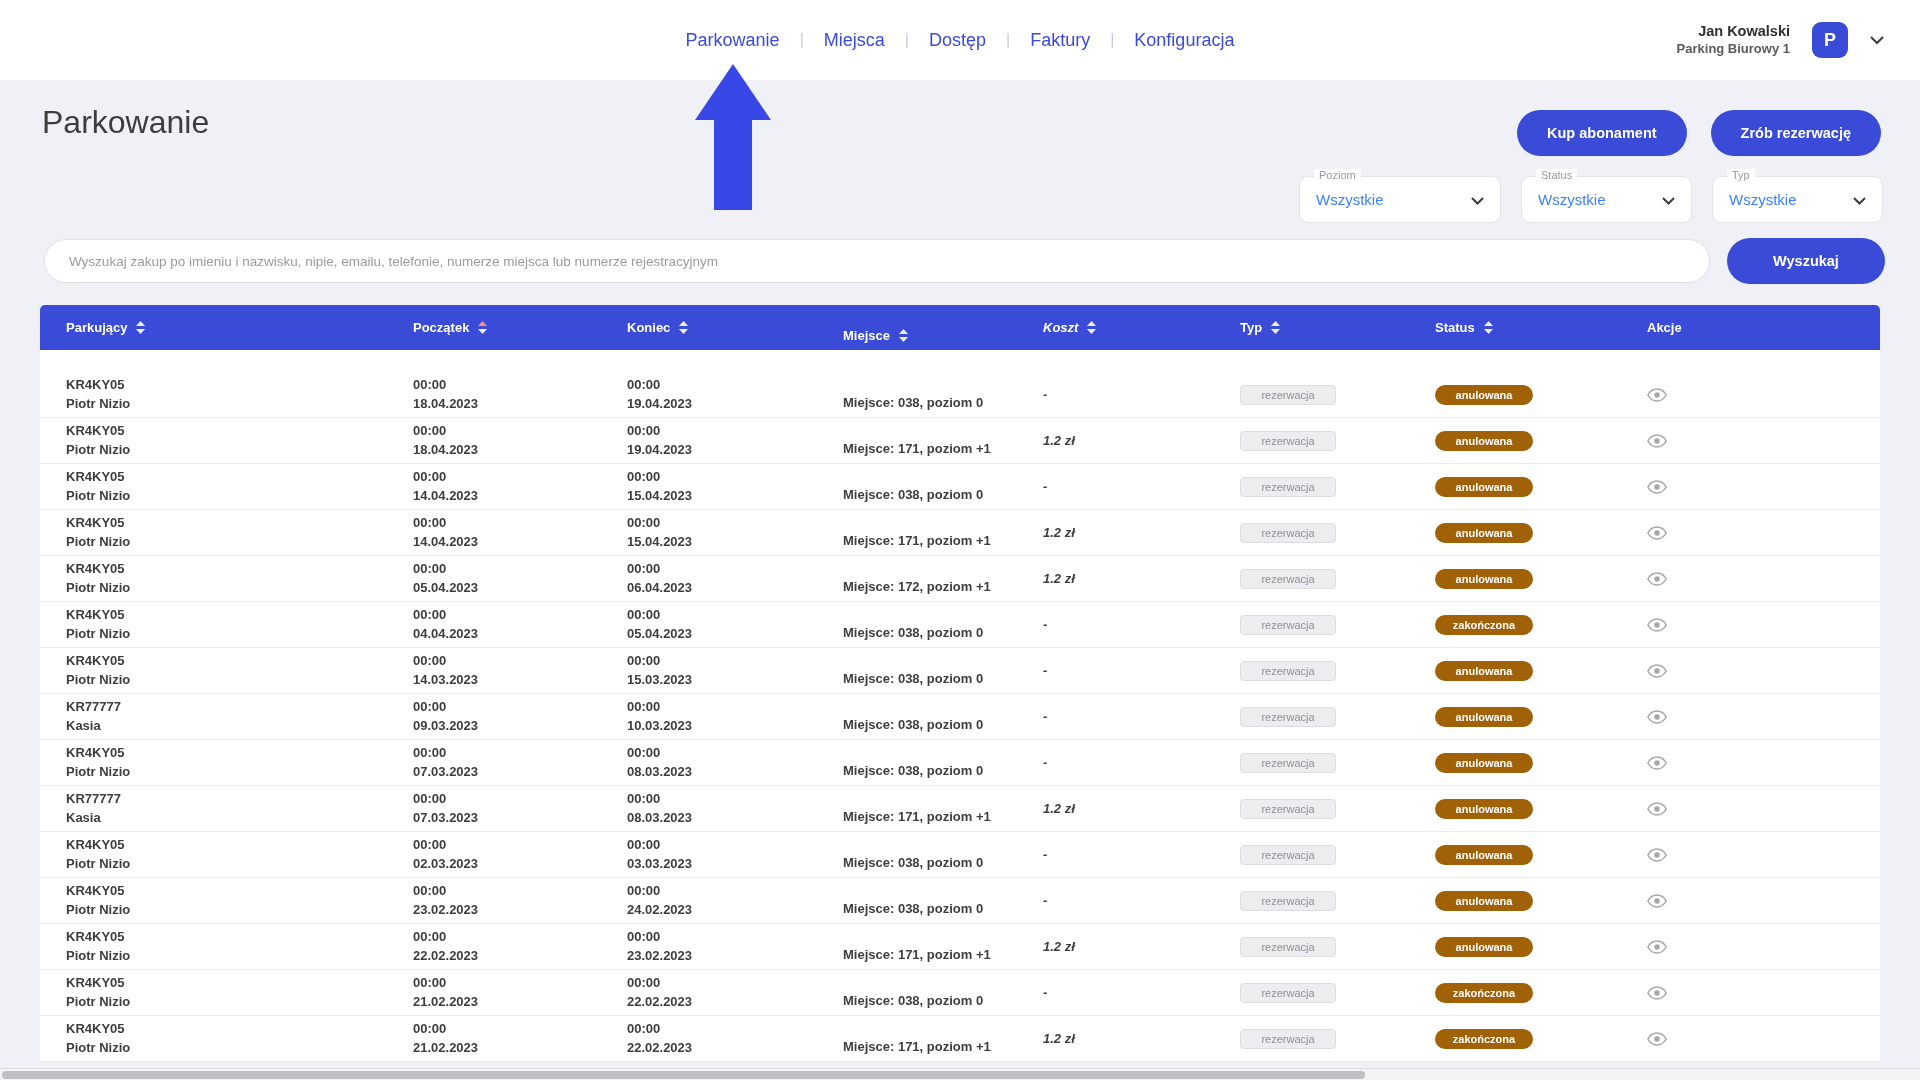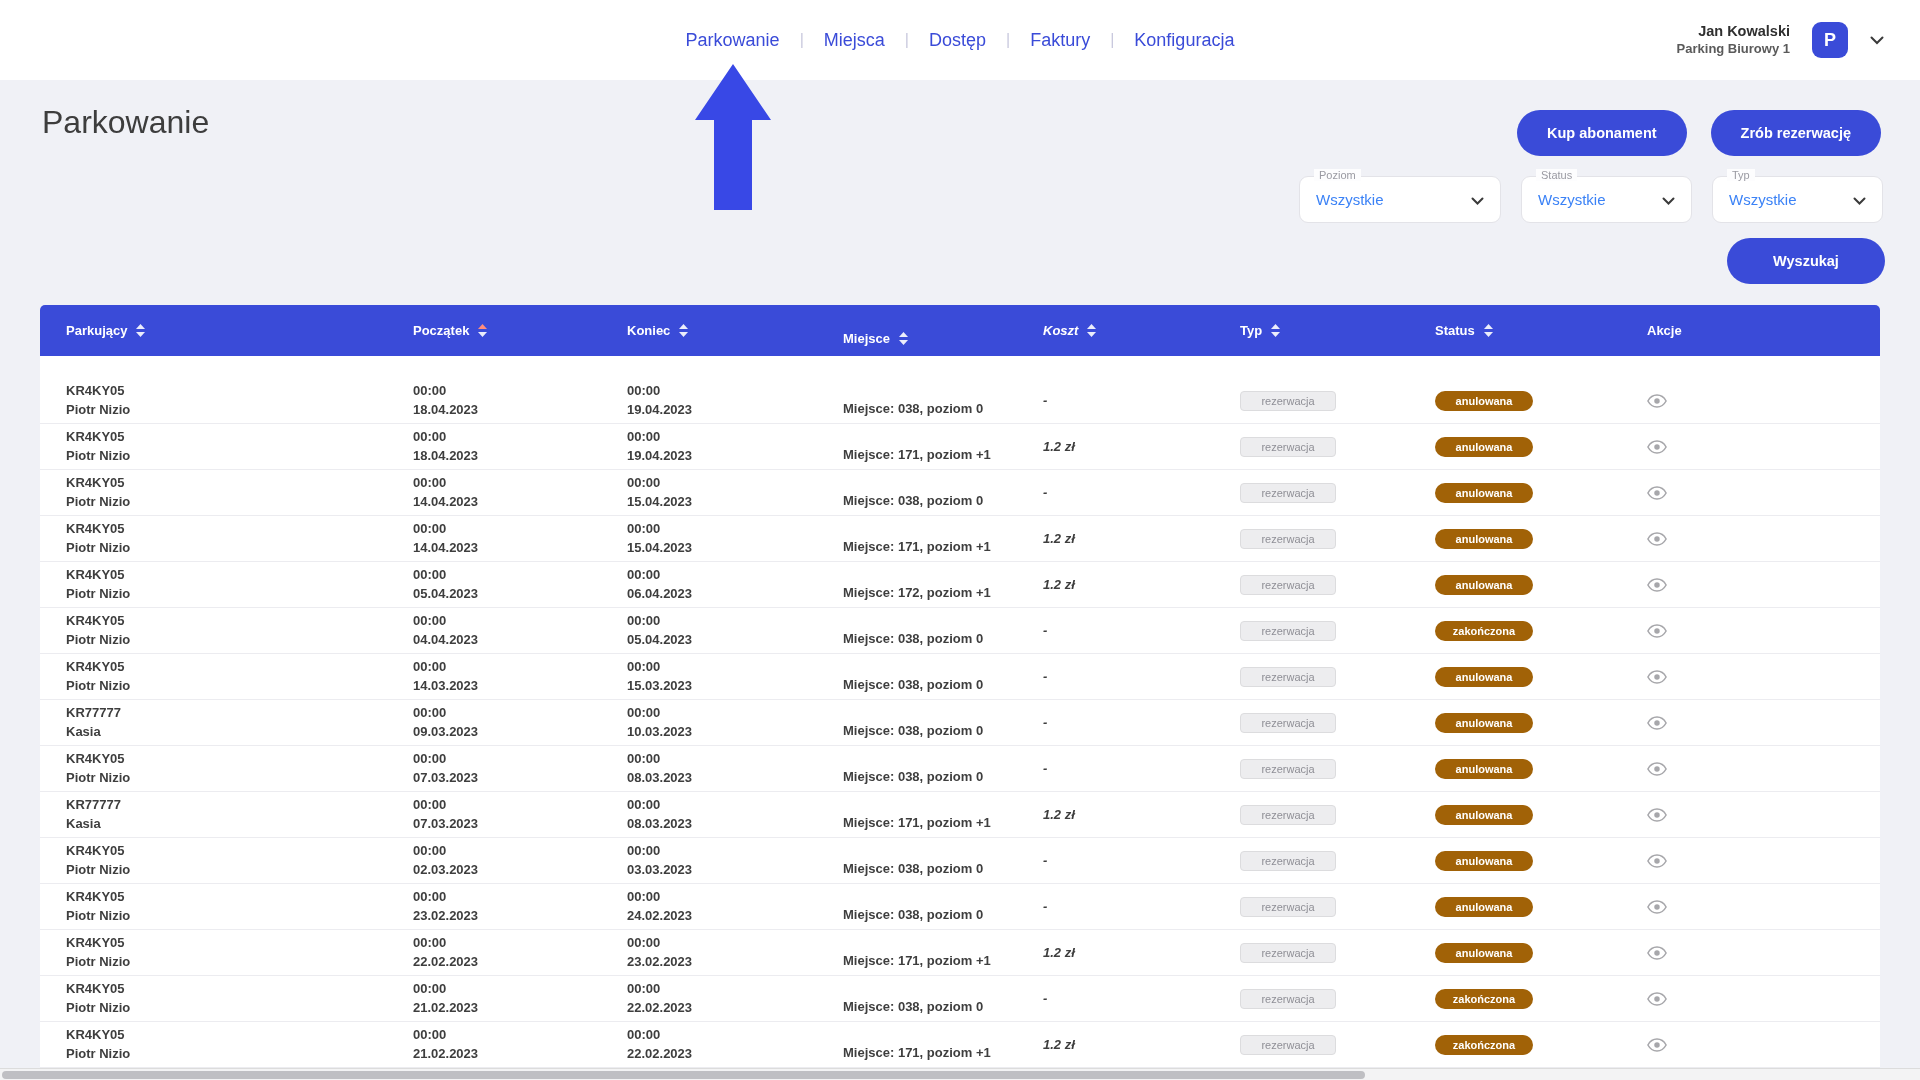--- a/index.html
+++ b/index.html
@@ -66,21 +66,21 @@
     position:absolute; left:0; top:1px; width:1666px; height:44px; border:1px solid #e0e0e6;
     border-radius:22px; padding:0 24px; font-size:13.5px; font-family:inherit; color:#3e3e3e; outline:none;
     background:#fff;
   }
   .search-input::placeholder { color:#9a9aa2; }
   .search-btn { position:absolute; right:0; top:0; width:158px; }
 
   
   .table { position:absolute; left:40px; top:305px; width:1840px; background:#fff; border-radius:5px 5px 0 0; }
   .thead {
-    display:flex; align-items:center; height:51px; background:#3a4bd8; color:#fff;
+    display:flex; align-items:center; height:45px; background:#3a4bd8; color:#fff;
     border-radius:5px 5px 0 0; font-size:13px; font-weight:bold;justify-content:flex-end;
   }
   .th, .td { flex:0 0 auto; display:flex; align-items:center; }
   .c1 { width:373px; padding-left:26px; }
   .c2 { width:214px; }
   .c3 { width:216px; }
   .c4 { width:200px;margin-top:16px; }
   .c5 { width:197px;font-style:italic; }
   .c6 { width:195px; }
   .c7 { width:198px; }
@@ -180,20 +180,21 @@
     <span class="value">Wszystkie</span>
     <span>
       <svg width="13" height="8" viewBox="0 0 13 8" fill="none" stroke="#3a3a3a" stroke-width="2" stroke-linecap="round">
           <path d="M1.5 1.5 L6.5 6.5 L11.5 1.5"></path>
         </svg>
     </span>
   </div>
 </div>
 
 <div class="search-row">
+  <input class="search-input" type="text" placeholder="Wyszukaj zakup po imieniu i nazwisku, nipie, emailu, telefonie, numerze miejsca lub numerze rejestracyjnym" style="">
   <button class="btn-pill search-btn">Wyszukaj</button>
 </div>
 
 <div class="table">
   <div class="thead">
     <div class="th c1">
       <span>Parkujący</span>
       <span class="sort">
         <svg width="9" height="13" viewBox="0 0 9 13">
             <polygon points="4.5,0 9,5 0,5" fill="rgba(255,255,255,0.9)"></polygon>

